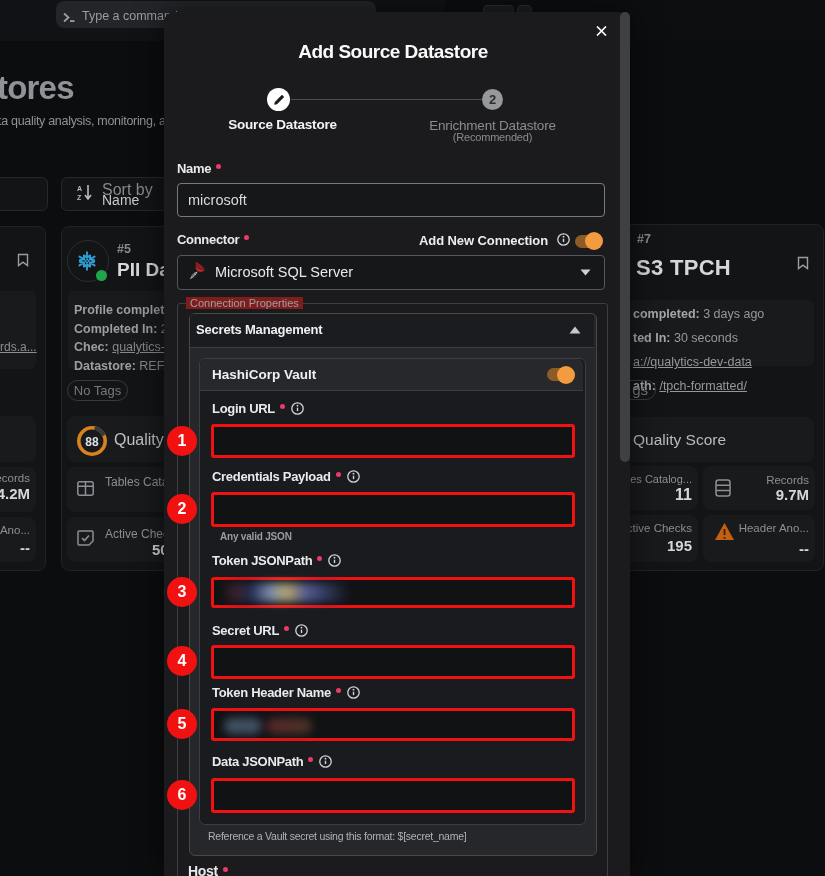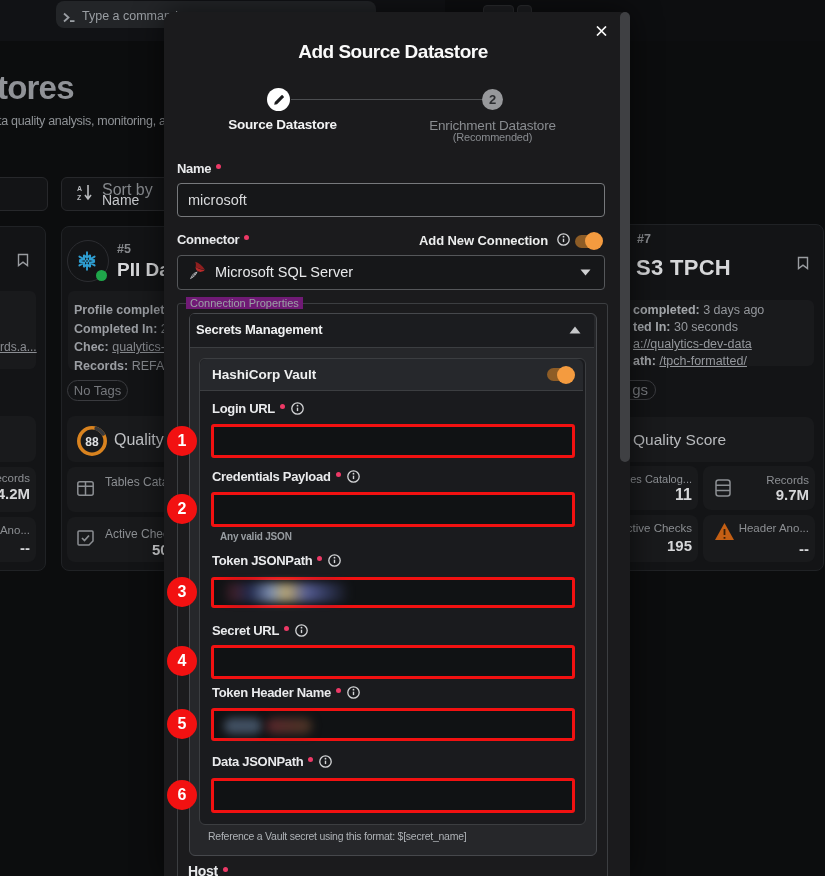--- a/index.html
+++ b/index.html
@@ -78,21 +78,21 @@
   <rect x="8.7" y="8.7" width="2.6" height="2.6" transform="rotate(45 10 10)" fill="none" stroke="#2f9fd3" stroke-width="1.2"></rect>
 </svg>
 <div class="abs" style="left:96px;top:270px;width:11px;height:11px;border-radius:50%;background:#1fa64a;"></div>
 <div class="abs b" style="left:117px;top:242px;font-size:12.5px;color:#87898d;">#5</div>
 <div class="abs b" style="left:117px;top:259px;font-size:19px;color:#d6d7d9;">PII Dat</div>
 <div class="abs ibox" style="left:68px;top:291px;width:103px;height:79px;"></div>
 <div class="abs" style="left:74px;top:301px;font-size:12.5px;line-height:18.5px;color:#85888d;white-space:nowrap;">
   <span class="b" style="color:#9b9ea3;">Profile completed</span><br>
   <span class="b" style="color:#9b9ea3;">Completed In:</span> 23<br>
   <span class="b" style="color:#9b9ea3;">Chec:</span> <span style="text-decoration:underline;">qualytics-pr</span><br>
-  <span class="b" style="color:#9b9ea3;">Records:</span> REFACT
+  <span class="b" style="color:#9b9ea3;">Datastore:</span> REFACT
 </div>
 <div class="abs pill" style="left:67px;top:380px;width:59px;height:19px;font-size:13px;text-align:center;line-height:19px;">No Tags</div>
 <div class="abs statbox" style="left:67px;top:416px;width:104px;height:46px;"></div>
 <svg class="abs" style="left:76px;top:425px;" width="32" height="32" viewBox="0 0 32 32">
   <circle cx="16" cy="16" r="13.2" stroke="#d9831f" stroke-width="3.6" fill="none"></circle>
   <circle cx="16" cy="16" r="13.2" stroke="#37383b" stroke-width="3.6" fill="none" stroke-dasharray="9 73.9" stroke-dashoffset="-66" stroke-linecap="round"></circle>
   <text x="16" y="20.5" text-anchor="middle" font-size="12" font-weight="bold" fill="#dfe0e2" font-family="Liberation Sans">88</text>
 </svg>
 <div class="abs" style="left:114px;top:431px;font-size:16px;color:#c0c2c5;">Quality S</div>
 <div class="abs statbox" style="left:67px;top:467px;width:104px;height:45px;"></div>
@@ -109,21 +109,21 @@
 <div class="abs" style="left:105px;top:527px;font-size:12px;color:#8c8f93;">Active Chec</div>
 <div class="abs b" style="left:152px;top:541px;font-size:15px;color:#d6d7d9;">50</div>
 
 <div class="abs card" style="left:618px;top:224px;width:204px;height:345px;"></div>
 <div class="abs b" style="left:637px;top:232px;font-size:12.5px;color:#87898d;">#7</div>
 <div class="abs b" style="left:636px;top:255px;font-size:22px;letter-spacing:0.3px;color:#d6d7d9;">S3 TPCH</div>
 <svg class="abs" style="left:797px;top:256px;" width="12" height="14" viewBox="0 0 12 14">
   <path d="M1.5 1.5 h9 v11 l-4.5-3.4 -4.5 3.4 z" stroke="#9a9da1" stroke-width="1.4" fill="none"></path>
 </svg>
 <div class="abs ibox" style="left:622px;top:300px;width:192px;height:66px;"></div>
-<div class="abs" style="left:633px;top:302px;font-size:12.5px;line-height:17px;color:#95989d;white-space:nowrap;">
+<div class="abs" style="left:633px;top:302px;font-size:12.5px;line-height:24px;color:#95989d;white-space:nowrap;">
   <span class="b" style="color:#a3a6aa;">completed:</span> 3 days ago<br>
   <span class="b" style="color:#a3a6aa;">ted In:</span> 30 seconds<br>
   <span style="text-decoration:underline;">a://qualytics-dev-data</span><br>
   <span class="b" style="color:#a3a6aa;">ath:</span> <span style="text-decoration:underline;">/tpch-formatted/</span>
 </div>
 <div class="abs pill" style="left:612px;top:380px;width:35px;height:18px;font-size:15px;text-align:right;line-height:18px;padding-right:7px;">gs</div>
 <div class="abs statbox" style="left:622px;top:417px;width:192px;height:45px;"></div>
 <div class="abs" style="left:633px;top:431px;font-size:15.5px;color:#b9bbbe;">Quality Score</div>
 <div class="abs statbox" style="left:622px;top:466px;width:76px;height:44px;"></div>
 <div class="abs" style="left:605px;top:473px;width:87px;text-align:right;font-size:11px;color:#8c8f93;">iles Catalog...</div>
@@ -190,21 +190,21 @@
   <path d="M6.6 5.8 C9 8 13 9 15.8 8.6 C15.2 10.4 12.4 11.4 9.6 10.6 C7.6 9.9 6.4 7.8 6.6 5.8 Z" fill="#b92b2b"></path>
   <path d="M8.6 10.4 C7.6 13.4 4.6 16.6 1 18.2 C2.2 14 4.6 11.2 8.6 10.4 Z" fill="#c7c9cc"></path>
   <path d="M2.6 16.6 l2.2-3.4 M6.2 14.2 l-3.6 1.4 M7.2 11.8 l-4 2.6" stroke="#55575a" stroke-width="0.8"></path>
 </svg>
 <div class="abs" style="left:215px;top:264px;font-size:14.5px;color:#e8e9eb;">Microsoft SQL Server</div>
 <svg class="abs" style="left:580px;top:269px;" width="11" height="7" viewBox="0 0 11 7">
   <path d="M0.5 0.5 L5.5 6.5 L10.5 0.5 Z" fill="#cfd0d2"></path>
 </svg>
 
 <div class="abs" style="left:177px;top:303px;width:429px;height:590px;border:1px solid #3c3e41;border-radius:3px;"></div>
-<div class="abs" style="left:186px;top:297px;font-size:11px;color:#9ba0a5;background:#701a75;padding:0 4px;">Connection Properties</div>
+<div class="abs" style="left:186px;top:297px;font-size:11px;color:#9ba0a5;background:#7f1d1d;padding:0 4px;">Connection Properties</div>
 
 <div class="abs" style="left:189px;top:313px;width:406px;height:541px;background:#26272a;border:1px solid #46484c;border-radius:6px;"></div>
 <div class="abs" style="left:190px;top:314px;width:404px;height:33px;background:#1b1c1f;border-bottom:1px solid #3c3e41;border-radius:4px 4px 0 0;"></div>
 <div class="abs b" style="left:196px;top:322px;font-size:13px;letter-spacing:-0.2px;color:#eff0f1;">Secrets Management</div>
 <svg class="abs" style="left:569px;top:326px;" width="12" height="8" viewBox="0 0 12 8">
   <path d="M0.5 7.5 L6 0.5 L11.5 7.5 Z" fill="#c7c8ca"></path>
 </svg>
 
 <div class="abs" style="left:199px;top:358px;width:385px;height:465px;background:#1a1b1e;border:1px solid #3c3e41;border-radius:6px;"></div>
 <div class="abs" style="left:200px;top:359px;width:383px;height:31px;background:#26282c;border-bottom:1px solid #3c3e41;border-radius:6px 6px 0 0;"></div>

